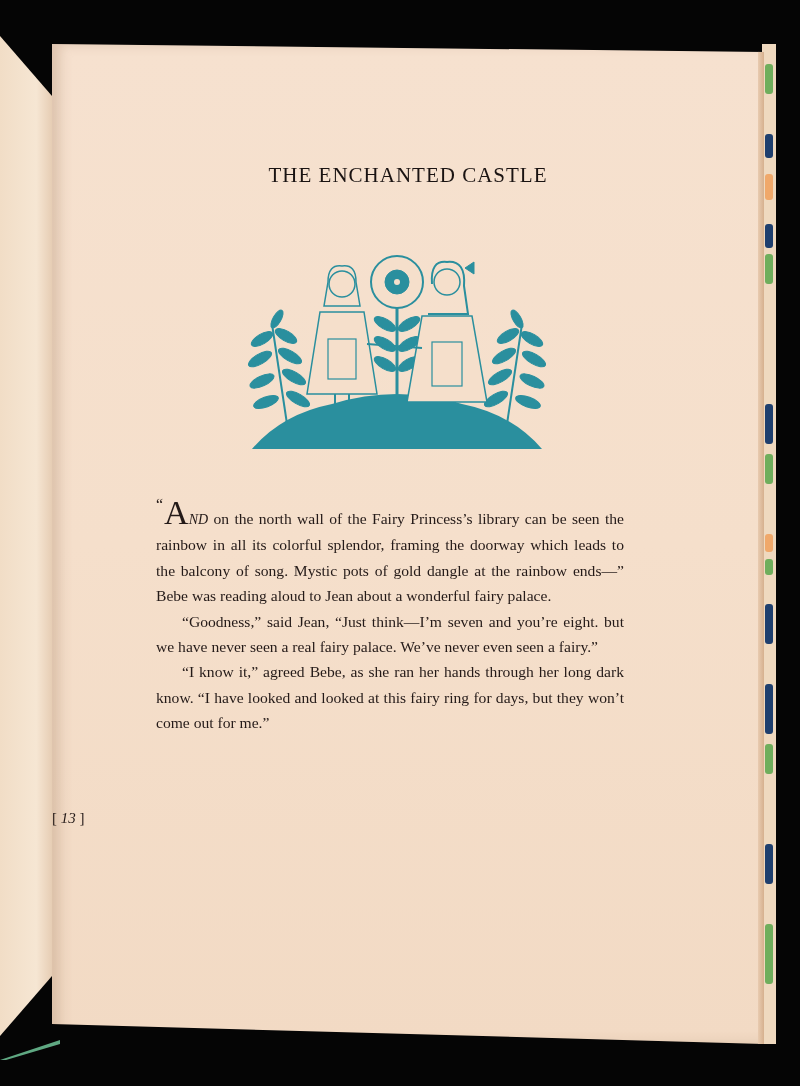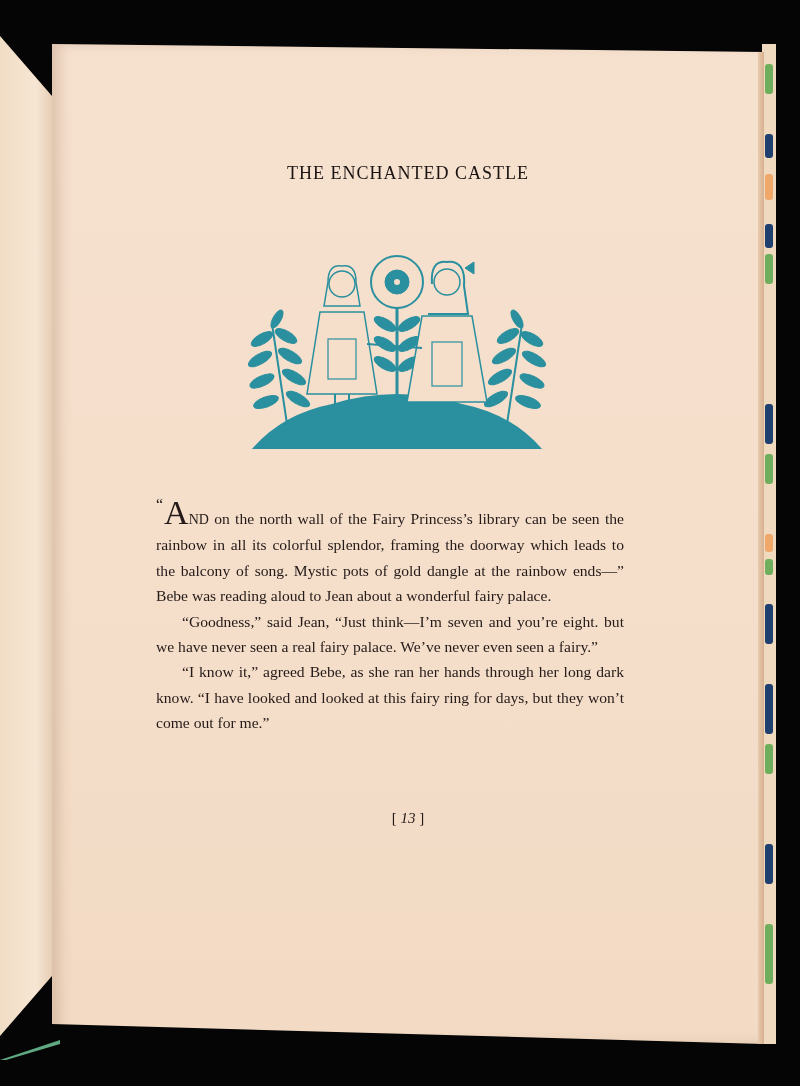--- a/index.html
+++ b/index.html
@@ -26,36 +26,36 @@
       background: linear-gradient(180deg, #f6e1cf 0%, #f5dfcb 50%, #f2dac4 100%);
       clip-path: polygon(0 0, 100% 0.8%, 100% 100%, 0 98%);
       box-shadow: inset 8px 0 12px rgba(150,110,80,0.25);
     }
     .page-inner-edge {
       position: absolute; right: 0; top: 0; width: 6px; height: 100%;
       background: linear-gradient(90deg, #e8cbb0, #d6b08e);
     }
     .title {
       position: absolute; left: 0; right: 0; top: 119px;
-      text-align: center; font-size: 18px; letter-spacing: 1px; color: #1a1312;
+      text-align: center; font-size: 21px; letter-spacing: 1px; color: #1a1312;
     }
     .illustration {
       position: absolute; left: 190px; top: 200px; width: 310px; height: 210px;
     }
     .body-text {
       position: absolute; left: 104px; top: 448px; width: 468px;
       font-size: 15.6px; line-height: 25.4px; color: #241a18; text-align: justify;
     }
     .body-text p { margin: 0; }
     .body-text p.indent { text-indent: 26px; }
     .dropcap-open { font-size: 16px; vertical-align: 14px; margin-right: 1px; }
     .dropcap { font-size: 34px; line-height: 20px; }
-    .smallcaps { font-size: 14px; }
+    .smallcaps { font-size: 14px; font-style: italic; }
     .folio {
-      position: absolute; left: 0; right: 0; top: 766px; text-align: center;
+      position: absolute; left: 0; right: 0; top: 766px; text-align: left;
       font-size: 15px; color: #241a18;
     }
     .folio i { font-style: italic; }
   </style>
 </head>
 <body>
 
 <div class="left-page"></div>
 <div class="cover-edge-left"></div>
 

